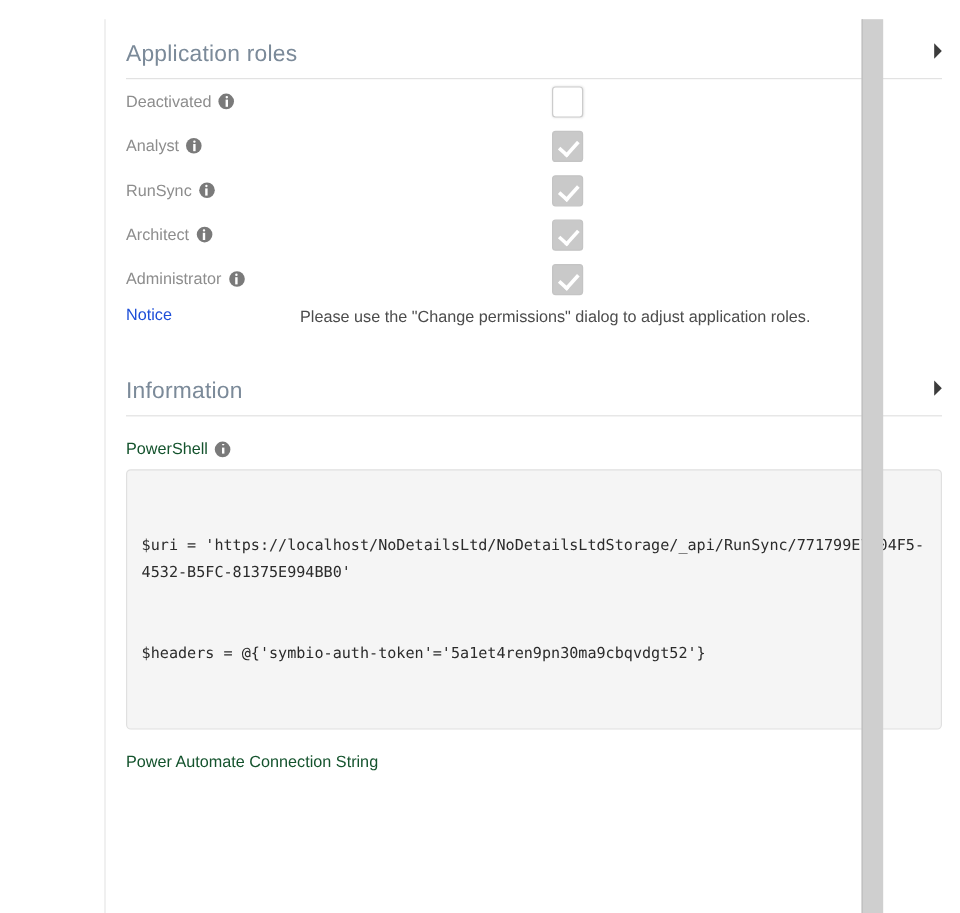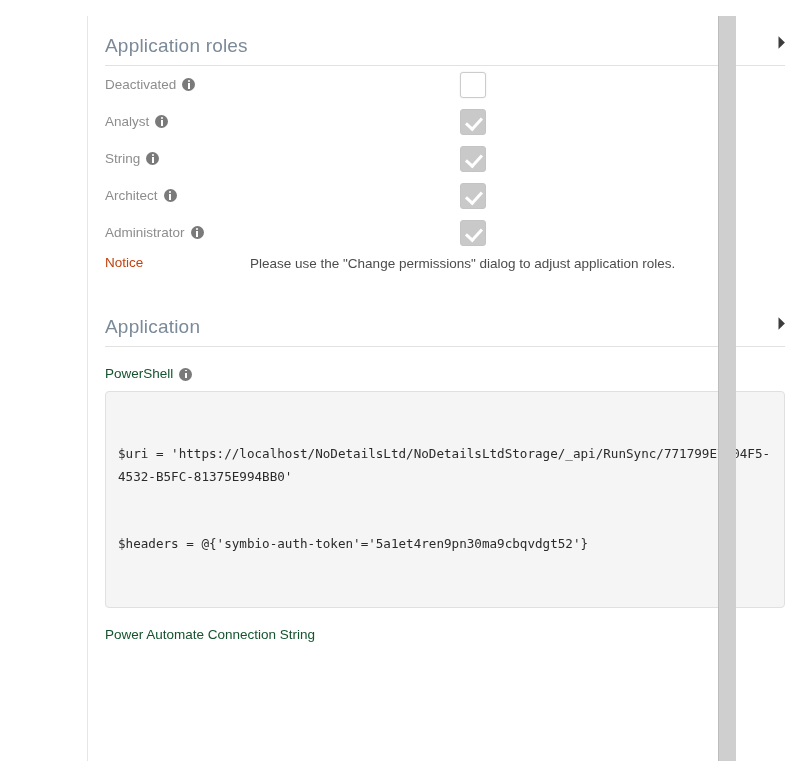--- a/index.html
+++ b/index.html
@@ -157,21 +157,21 @@
   .notice-row {
     display: flex;
     align-items: flex-start;
     min-height: 34px;
     padding-top: 4px;
   }
   .notice-label {
     flex: 0 0 auto;
     width: 145px;
     font-size: 13.5px;
-    color: #c2410c;
+    color: #1d4ed8;
   }
   .notice-text {
     flex: 1 1 auto;
     font-size: 13.5px;
     color: #4c4c4c;
     line-height: 18px;
   }
 
   
   .field-label {
@@ -237,21 +237,21 @@
           <span>Analyst</span>
           <span class="info-icon"></span>
         </div>
         <div class="row-control">
           <div class="checkbox checked"></div>
         </div>
       </div>
 
       <div class="form-row">
         <div class="row-label">
-          <span>String</span>
+          <span>RunSync</span>
           <span class="info-icon"></span>
         </div>
         <div class="row-control">
           <div class="checkbox checked"></div>
         </div>
       </div>
 
       <div class="form-row">
         <div class="row-label">
           <span>Architect</span>
@@ -271,21 +271,21 @@
           <div class="checkbox checked"></div>
         </div>
       </div>
 
       <div class="notice-row">
         <div class="notice-label">Notice</div>
         <div class="notice-text">Please use the "Change permissions" dialog to adjust application roles.</div>
       </div>
 
       <div class="section-header" style="margin-top:8px;">
-        <div class="section-title">Application</div>
+        <div class="section-title">Information</div>
         <div class="collapse-arrow"></div>
       </div>
 
       <div class="field-label">
         <span>PowerShell</span>
         <span class="info-icon"></span>
       </div>
       <div class="code-box">
         <span class="code-line">$uri = 'https://localhost/NoDetailsLtd/NoDetailsLtdStorage/_api/RunSync/771799E7-04F5-4532-B5FC-81375E994BB0'</span>
         <span class="code-line">$headers = @{'symbio-auth-token'='5a1et4ren9pn30ma9cbqvdgt52'}</span>

